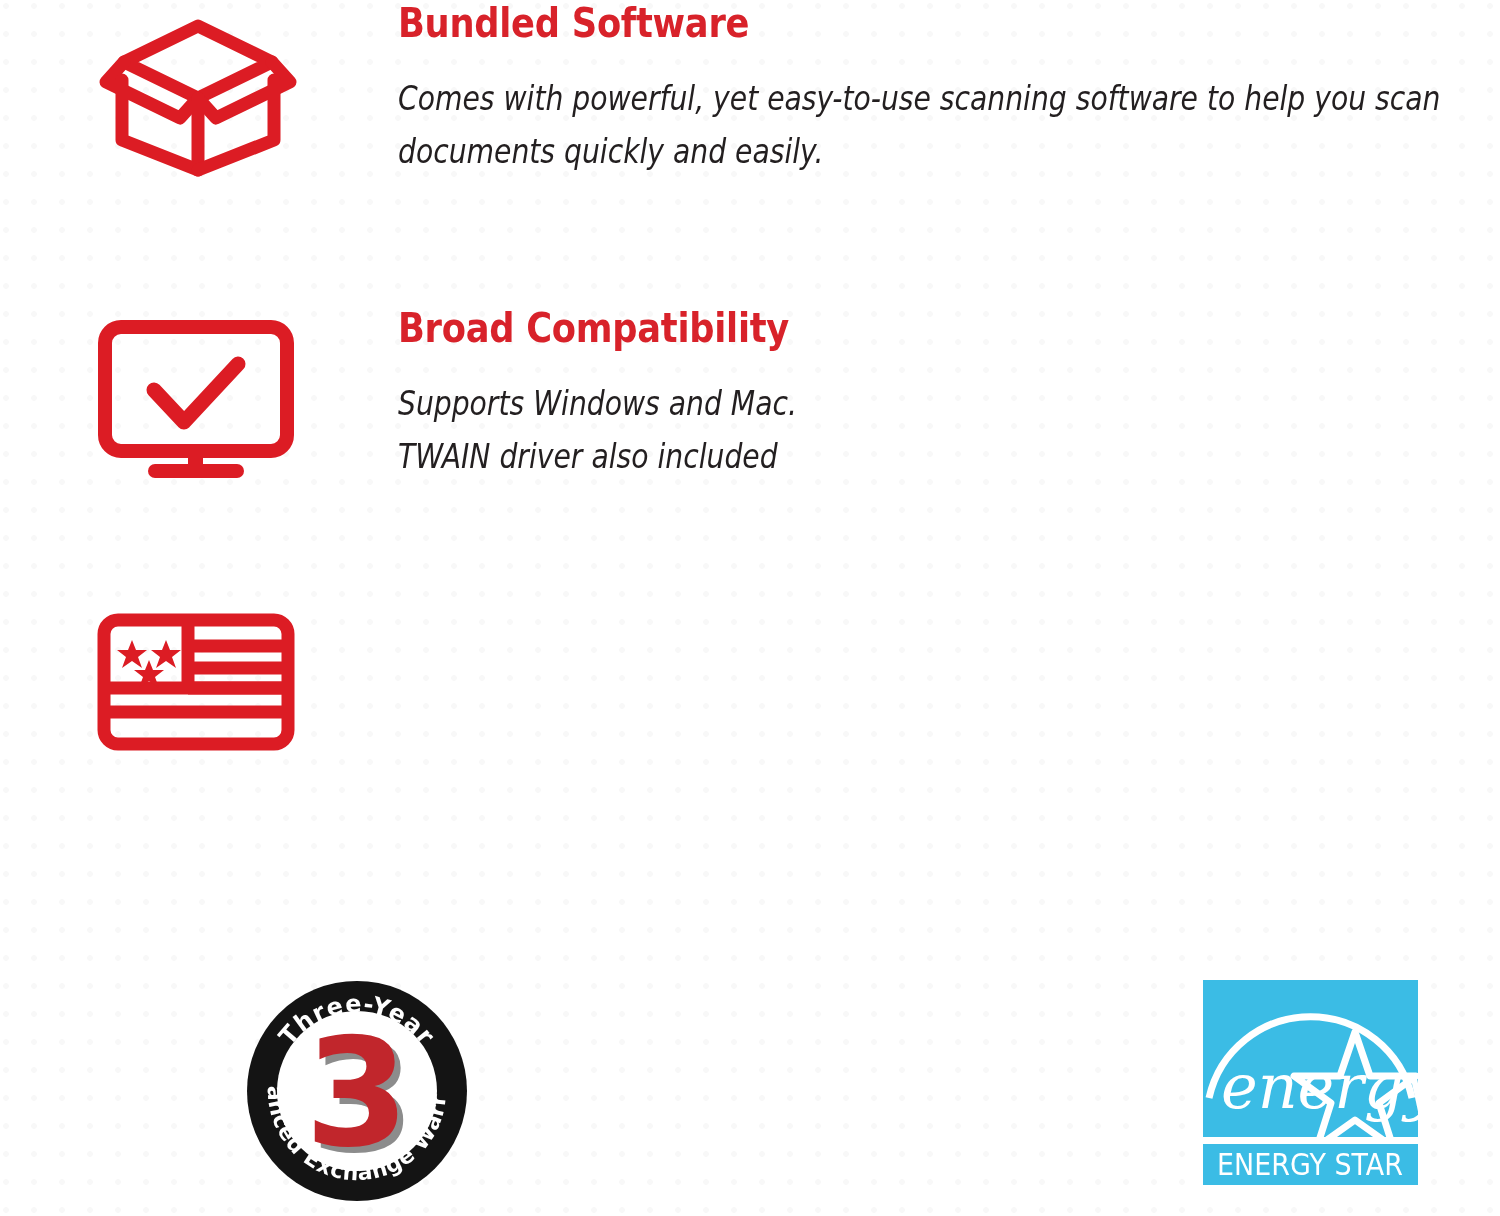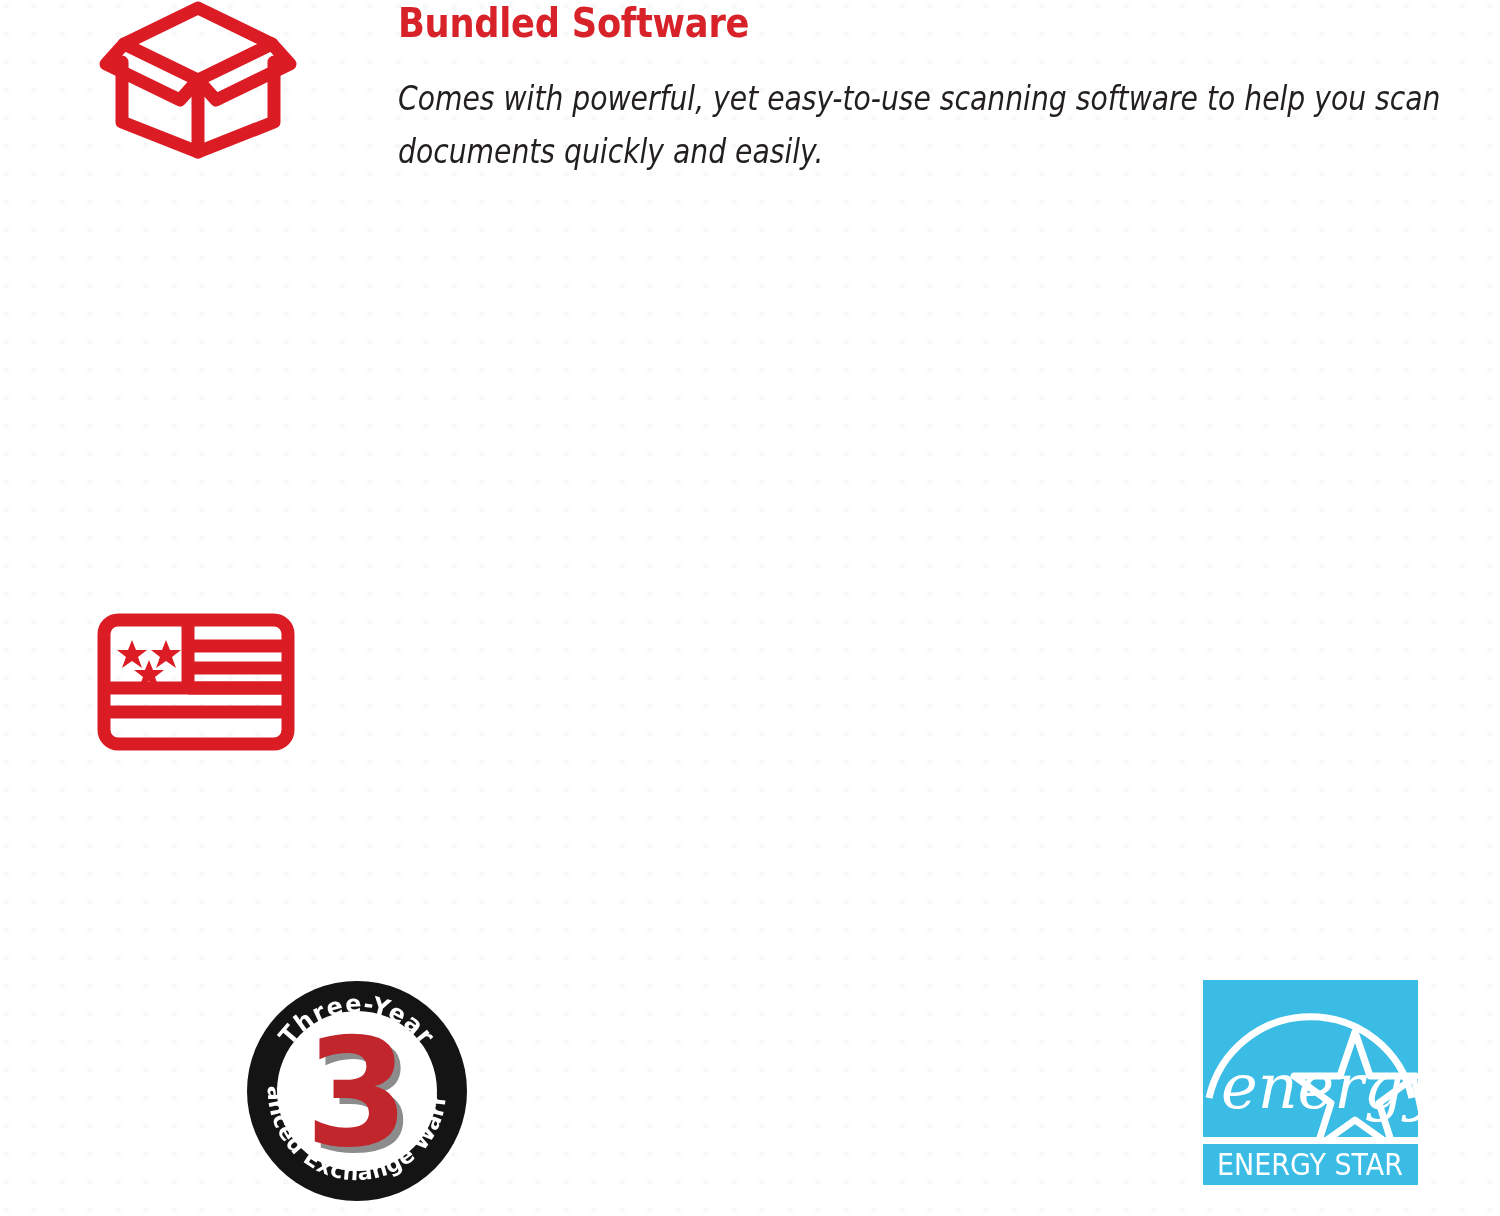--- a/index.html
+++ b/index.html
@@ -24,21 +24,21 @@
     background-image:
       radial-gradient(circle at 6px 6px, rgba(0,0,0,0.028) 2.6px, rgba(0,0,0,0) 3.2px);
     background-size: 28px 28px;
   }
 
   .feature-row {
     position: absolute;
     left: 0;
     width: 1500px;
     display: flex;
-    align-items: flex-start;
+    align-items: flex-end;
   }
   #row-0 { top: 0px; }
   #row-1 { top: 305px; }
   #row-2 { top: 612px; }
 
   .icon-cell {
     width: 398px;
     flex: 0 0 398px;
     display: flex;
     justify-content: flex-start;
@@ -111,20 +111,35 @@
           <path d="M178 62 L178 122 L102 152"></path>
         </g>
       </svg>
     </div>
     <div class="text-cell">
       <h2 class="feature-title">Bundled Software</h2>
       <p class="feature-body">Comes with powerful, yet easy-to-use scanning software to help you scan documents quickly and easily.</p>
     </div>
   </div>
 
+  <div class="feature-row" id="row-1">
+    <div class="icon-cell">
+      <svg width="200" height="165" viewBox="0 0 200 165">
+        <rect x="9" y="9" width="182" height="124" rx="16" ry="16" fill="none" stroke="#DC1C24" stroke-width="14"></rect>
+        <path d="M58 72 L88 104 L142 46" fill="none" stroke="#DC1C24" stroke-width="15" stroke-linecap="round" stroke-linejoin="round"></path>
+        <rect x="92" y="133" width="15" height="22" fill="#DC1C24"></rect>
+        <rect x="52" y="146" width="96" height="14" rx="7" ry="7" fill="#DC1C24"></rect>
+      </svg>
+    </div>
+    <div class="text-cell">
+      <h2 class="feature-title">Broad Compatibility</h2>
+      <p class="feature-body" style="white-space:pre-line;">Supports Windows and Mac.
+TWAIN driver also included</p>
+    </div>
+  </div>
 
   <div class="feature-row" id="row-2">
     <div class="icon-cell">
       <svg width="200" height="140" viewBox="0 0 200 140">
         <rect x="8" y="8" width="184" height="124" rx="14" ry="14" fill="none" stroke="#DC1C24" stroke-width="13"></rect>
 
         <path d="M92 14 L92 76" stroke="#DC1C24" stroke-width="13" fill="none"></path>
 
         <path d="M92 34 L186 34 M92 56 L186 56 M92 76 L186 76" stroke="#DC1C24" stroke-width="13" fill="none"></path>
 

